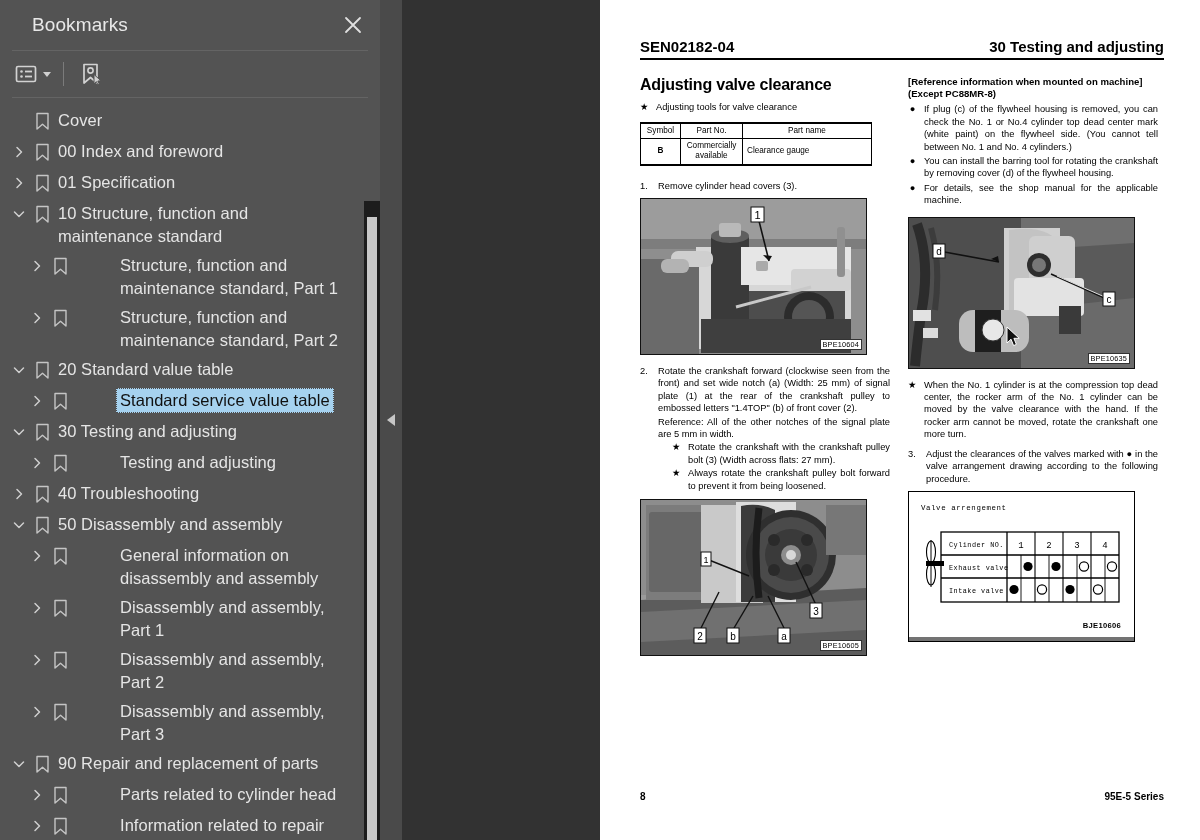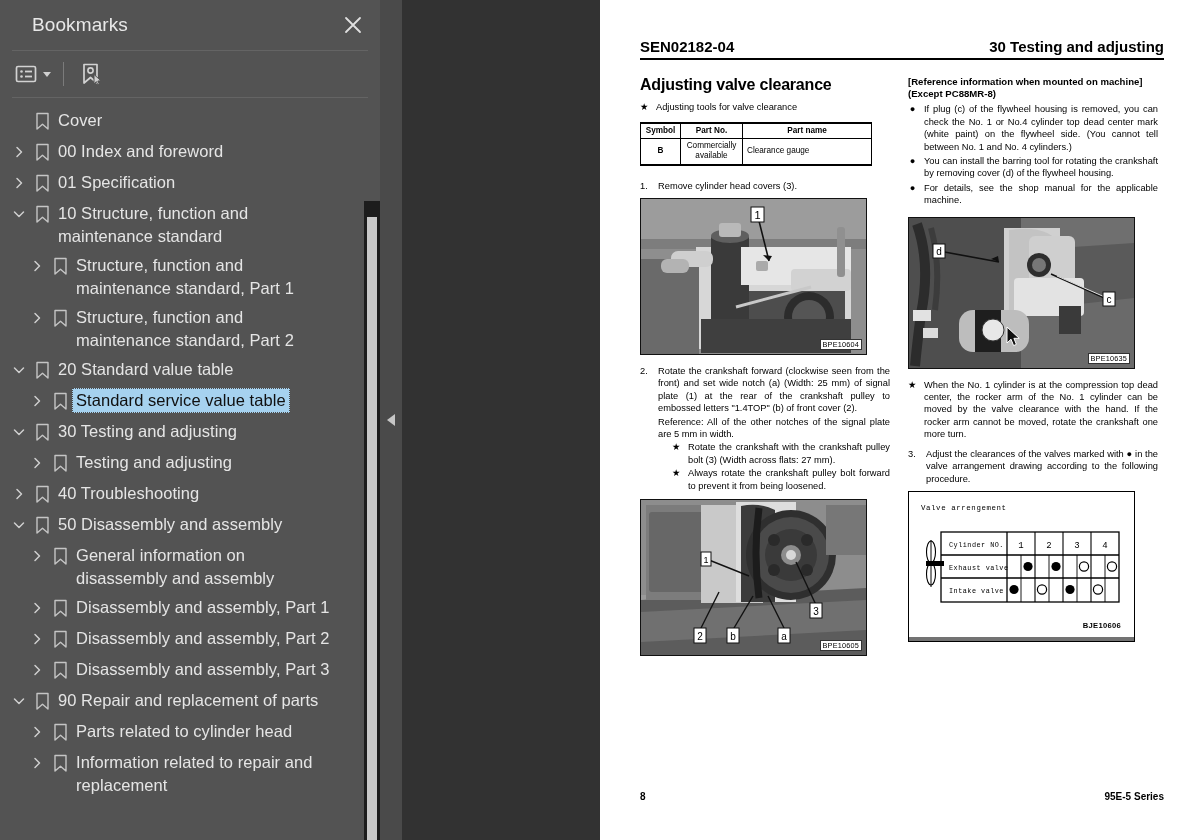--- a/index.html
+++ b/index.html
@@ -88,21 +88,21 @@
     white-space: normal;
   }
   .node.sel > .node-label {
     background: #a6d2ef; color: #101010;
     outline: 1px dotted #4a4a4a; outline-offset: -1px;
   }
   .node.sel { }
   .d0 { padding-left: 8px; }
   .d1 { padding-left: 26px; }
   .d0 .node-label { max-width: 272px; }
-  .d1 .node-label { max-width: 268px; }
+  .d1 .node-label { max-width: 268px; margin-left: 44px; }
 
   
   #sb-track {
     position: absolute; right: 0; top: 103px; width: 16px; bottom: 0;
     background: #1d1d1d;
   }
   #sb-thumb {
     position: absolute; left: 3px; right: 3px;
     top: 16px; height: 640px;
     background: #c9c9c9;
@@ -158,21 +158,21 @@
   .star-line .st { flex: 0 0 9px; }
 
   table.parts {
     border-collapse: collapse; width: 232px; font-size: 8.2px;
     margin-bottom: 14px;
   }
   table.parts th, table.parts td {
     border: 1px solid #000; text-align: center; padding: 2px 2px;
     line-height: 10px; font-weight: normal;
   }
-  table.parts thead th { border-top: 2px solid #000; font-weight: bold; }
+  table.parts thead th { border-top: 2px solid #000; font-weight: normal; }
   table.parts tbody td { border-bottom: 2px solid #000; height: 26px; }
   table.parts td.b { font-weight: bold; }
   table.parts td.ln { text-align: left; padding-left: 4px; }
   table.parts .c1 { width: 40px; }
   table.parts .c2 { width: 62px; }
 
   .num-item {
     display: flex; gap: 8px; font-size: 9.3px; line-height: 12.4px;
     margin-bottom: 6px; text-align: justify;
   }

